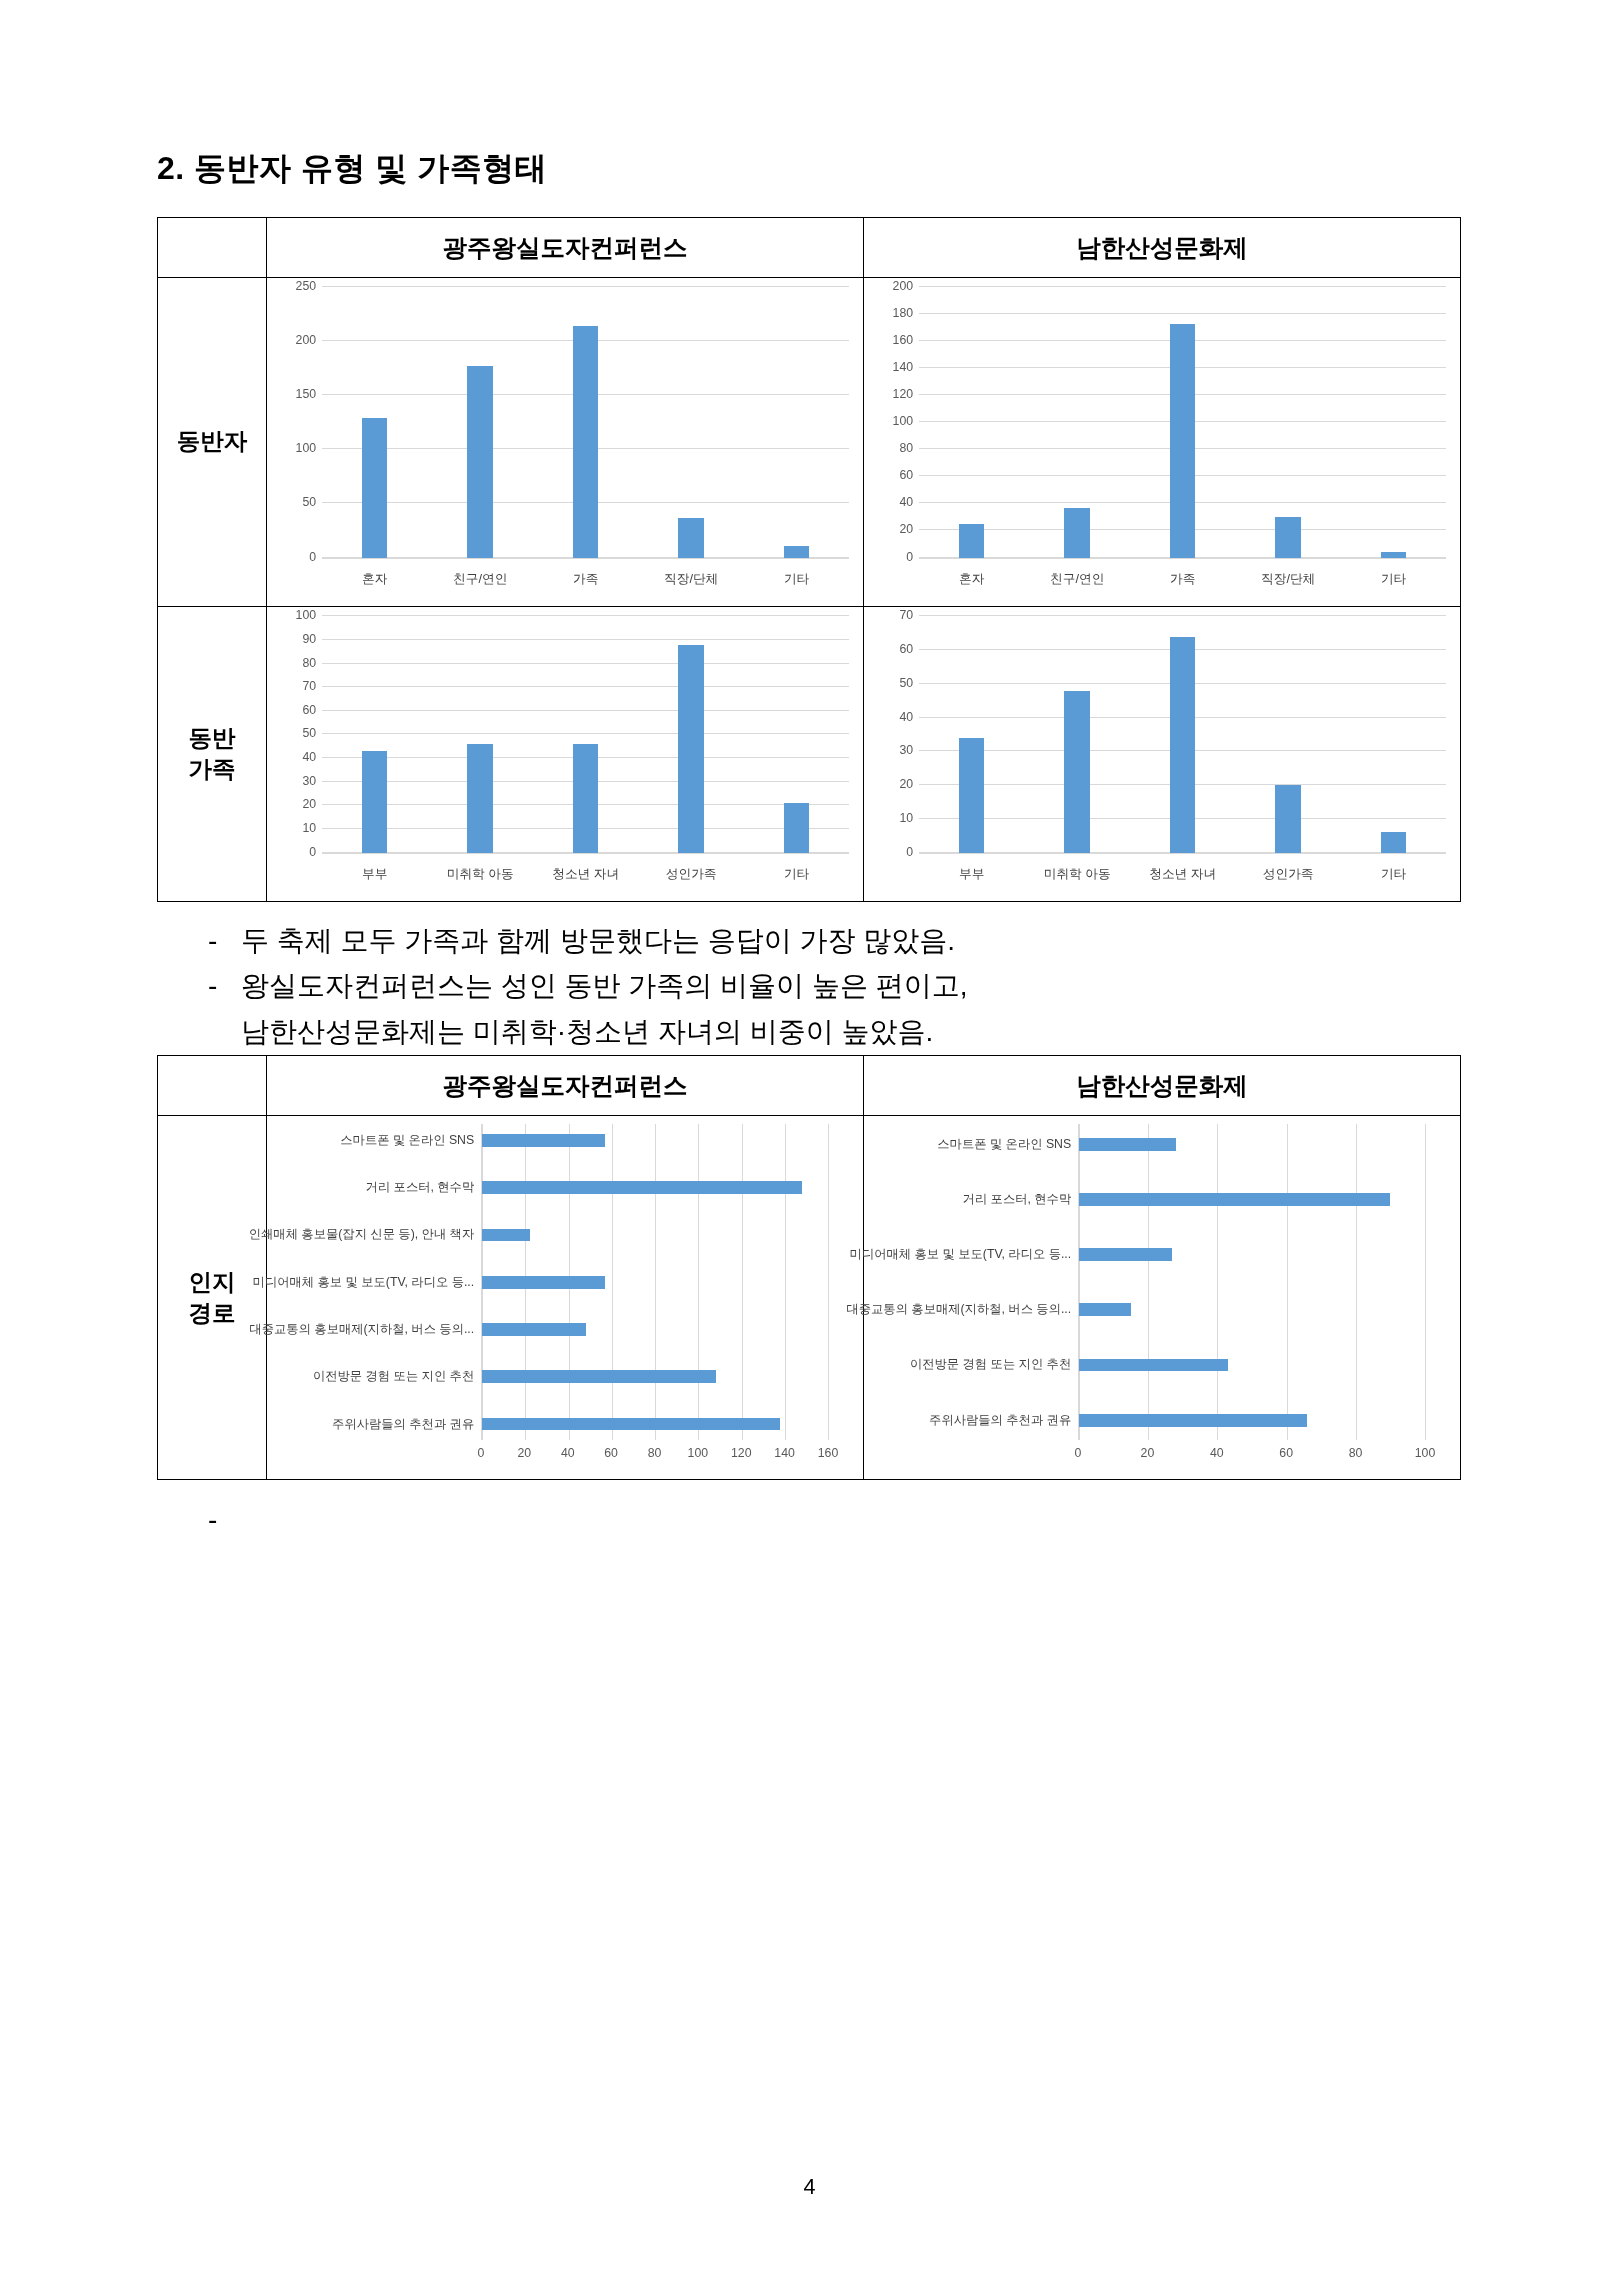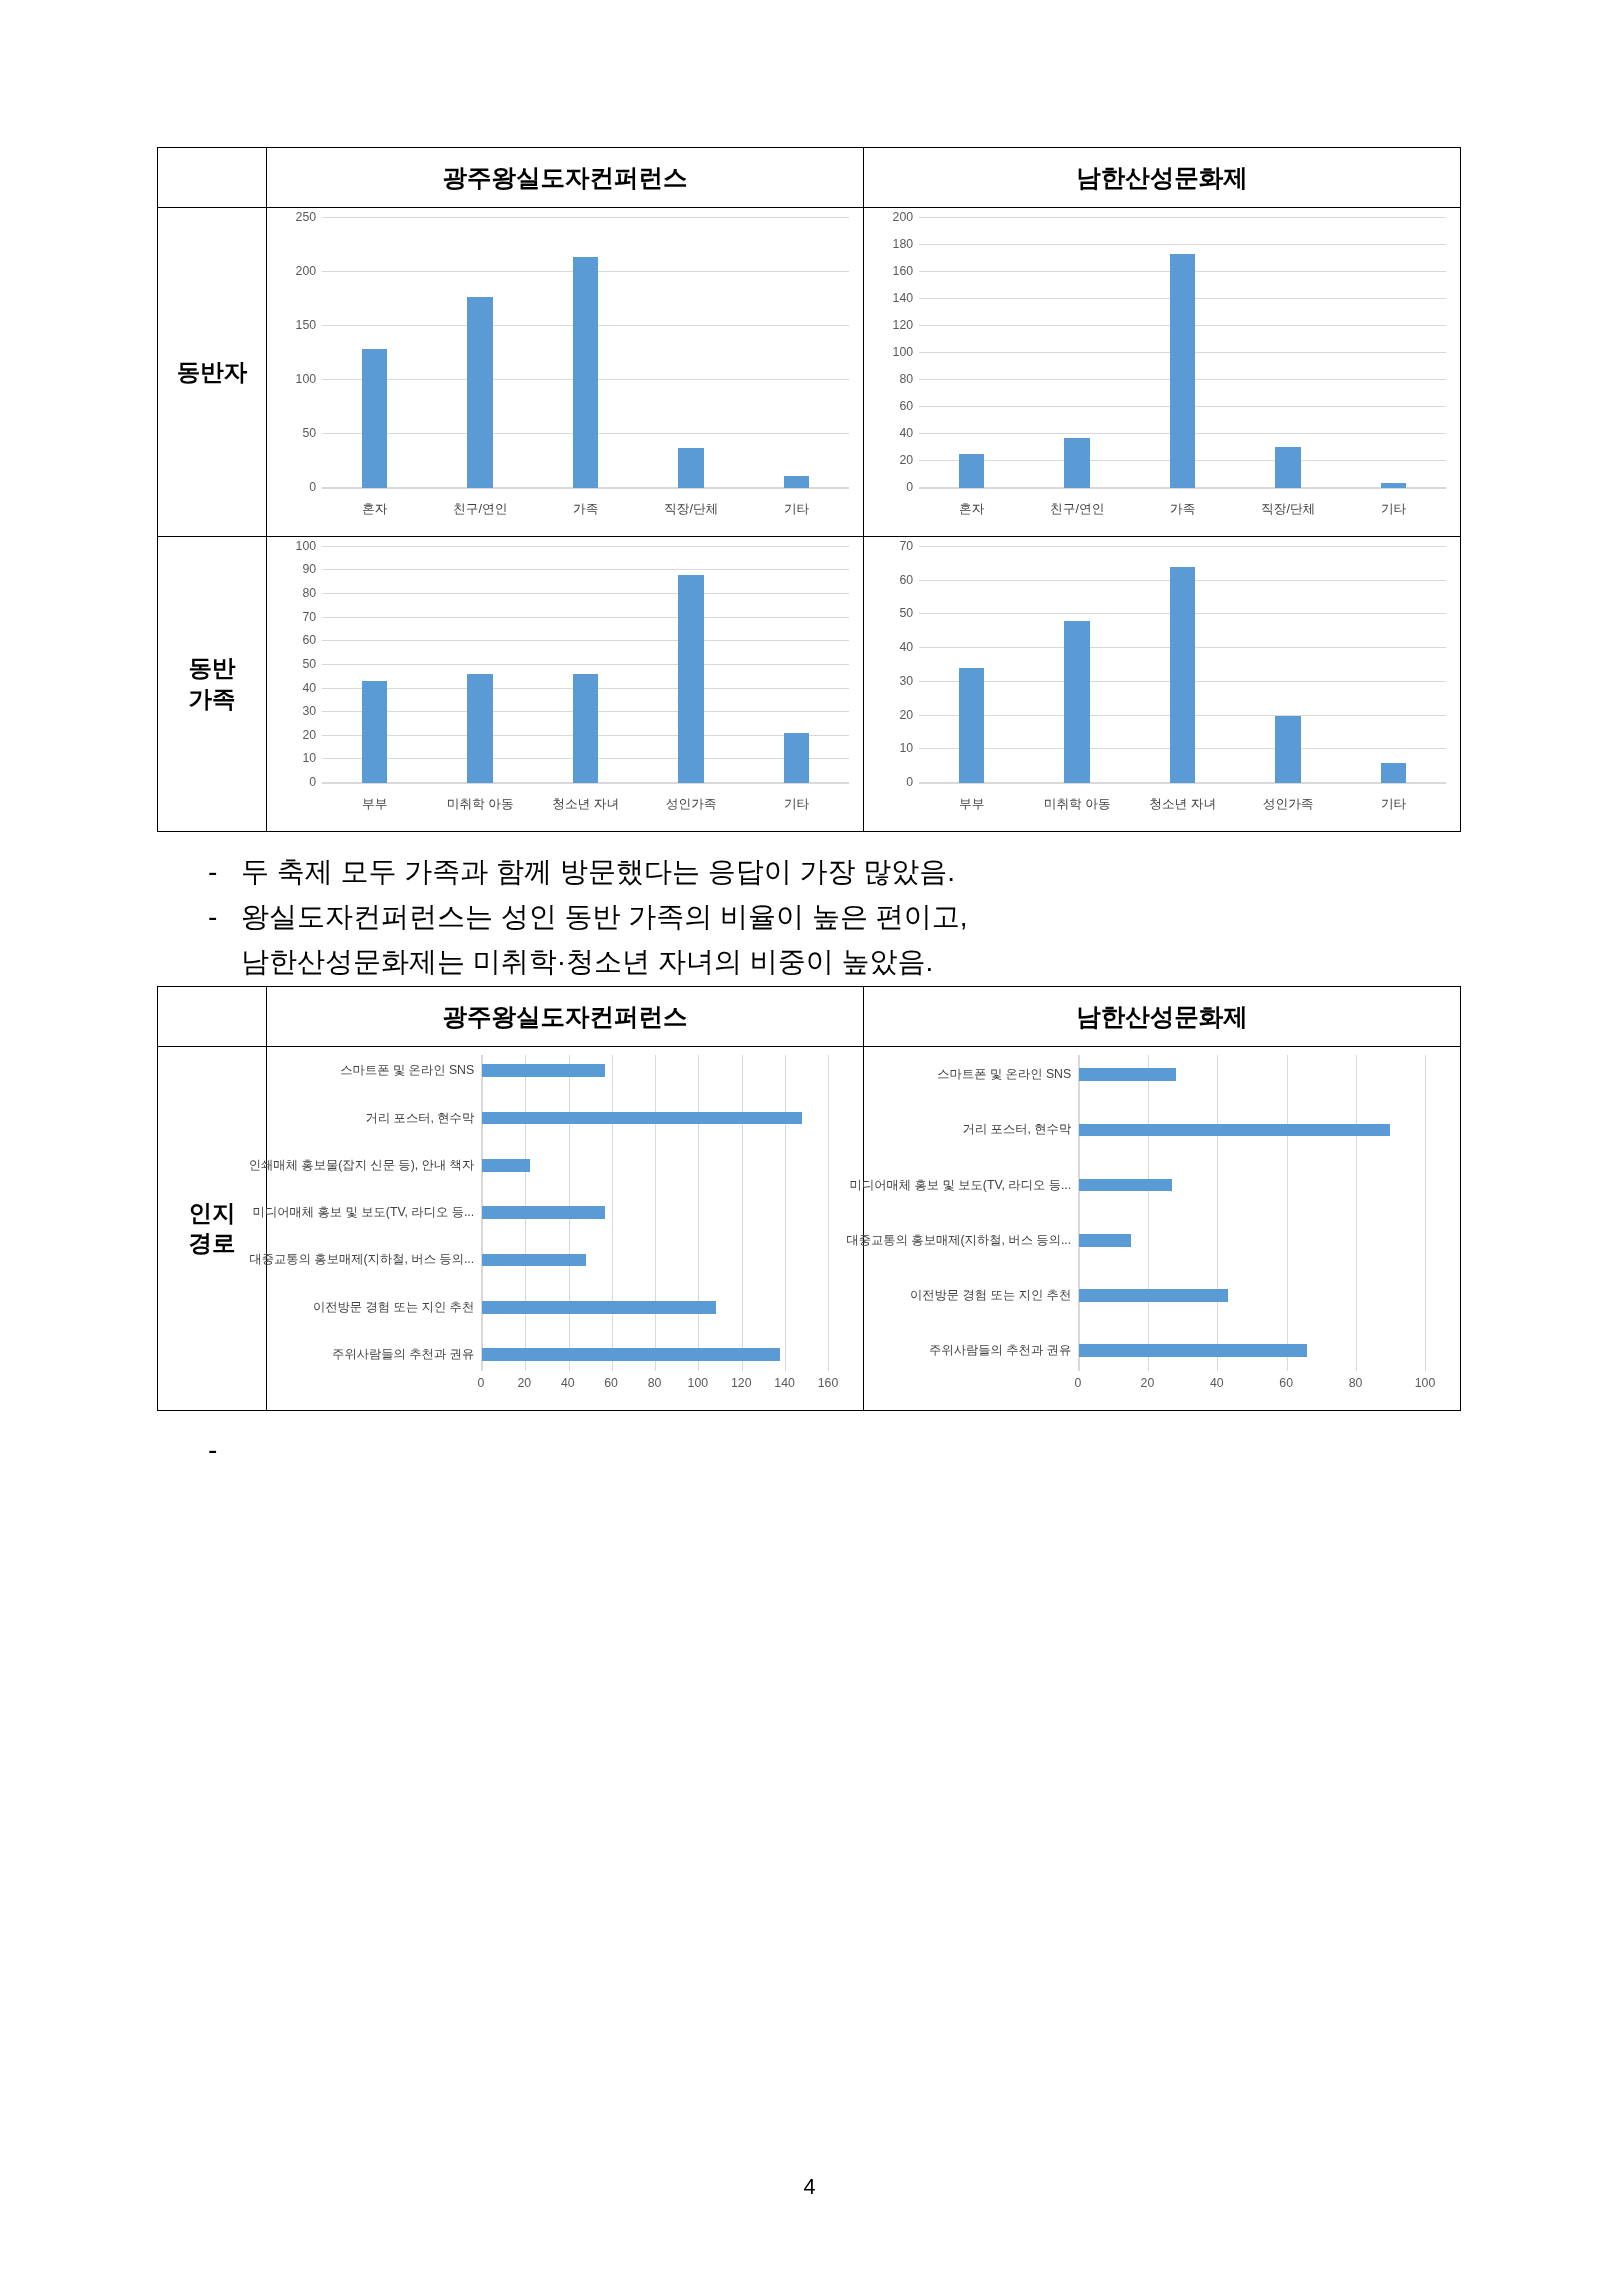--- a/index.html
+++ b/index.html
@@ -147,21 +147,21 @@
     position: absolute;
     top: 0; bottom: 0;
     width: 1px;
     background: #d9d9d9;
   }
   .hchart .hrows {
     position: absolute;
     left: 0; right: 0; top: 0; bottom: 0;
     display: flex;
     flex-direction: column;
-    justify-content: flex-end;
+    justify-content: space-between;
     gap: 15px;
   }
   .hchart .hrow {
     position: relative;
     flex: 1 1 0;
     display: flex;
     align-items: center;
   }
   .hchart .hbarfill {
     height: 12.7px;
@@ -216,20 +216,21 @@
     bottom: 90px;
     text-align: center;
     font-size: 21.6px;
   }
 </style>
 </head>
 <body>
 
 <div class="page">
 
+  <h2 class="section-title">2. 동반자 유형 및 가족형태</h2>
 
   <table class="grid">
     <tbody>
         <tr>
       <td class="rowlabel"></td>
       <td class="hdr">광주왕실도자컨퍼런스</td>
       <td class="hdr">남한산성문화제</td>
     </tr>
     <tr>
       <td class="rowlabel">동반자</td>

